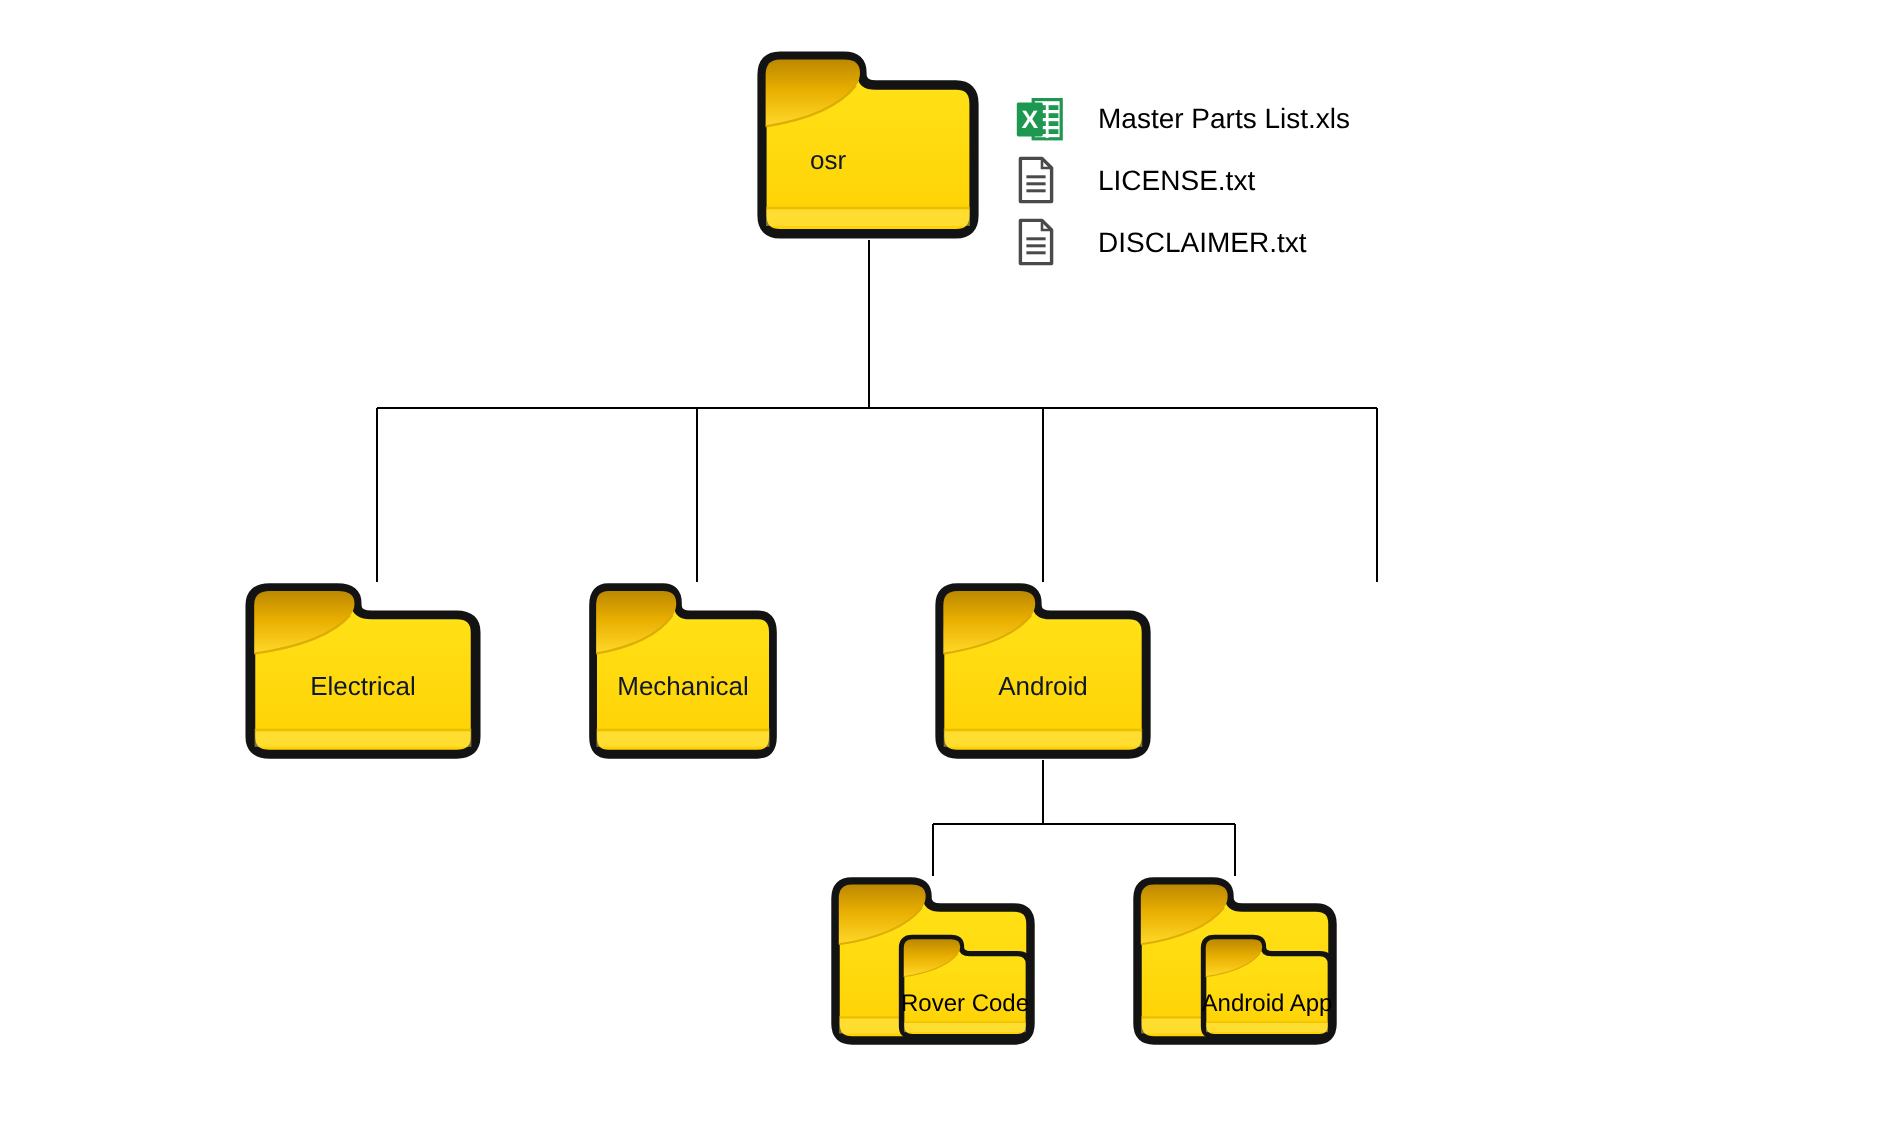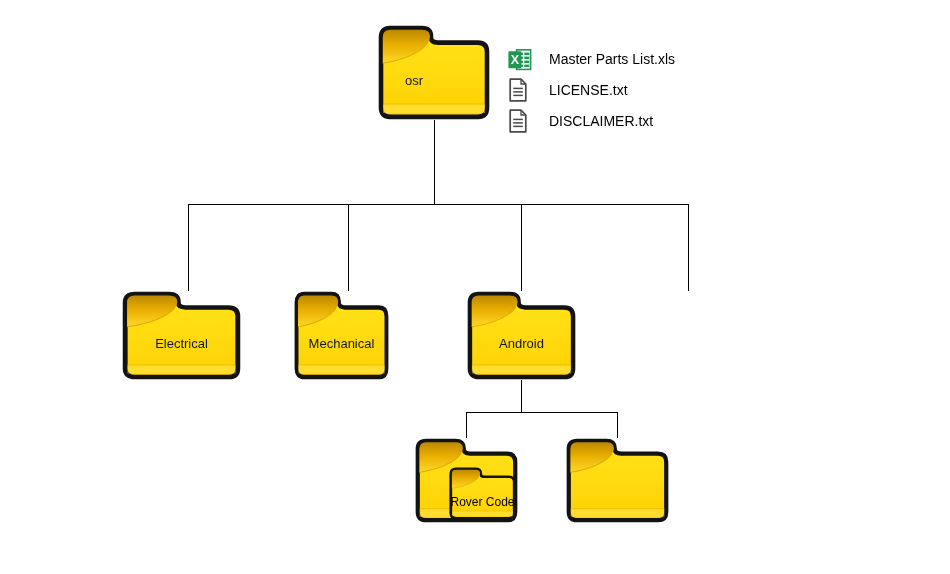--- a/index.html
+++ b/index.html
@@ -157,15 +157,21 @@
           <use href="#folderShape"></use>
         </svg>
       <span class="subfolder-label">Rover Code</span>
     </div>
   </div>
 
   <div class="node" style="left:566px;top:438px;width:103px;height:85px">
     <svg class="folder-svg" viewBox="0 0 112 92" preserveAspectRatio="none">
         <use href="#folderShape"></use>
       </svg>
+    <div class="subfolder-inner">
+      <svg class="folder-svg" viewBox="0 0 112 92" preserveAspectRatio="none">
+          <use href="#folderShape"></use>
+        </svg>
+      <span class="subfolder-label">Android App</span>
+    </div>
   </div>
 
 </div>
 
 </body></html>

